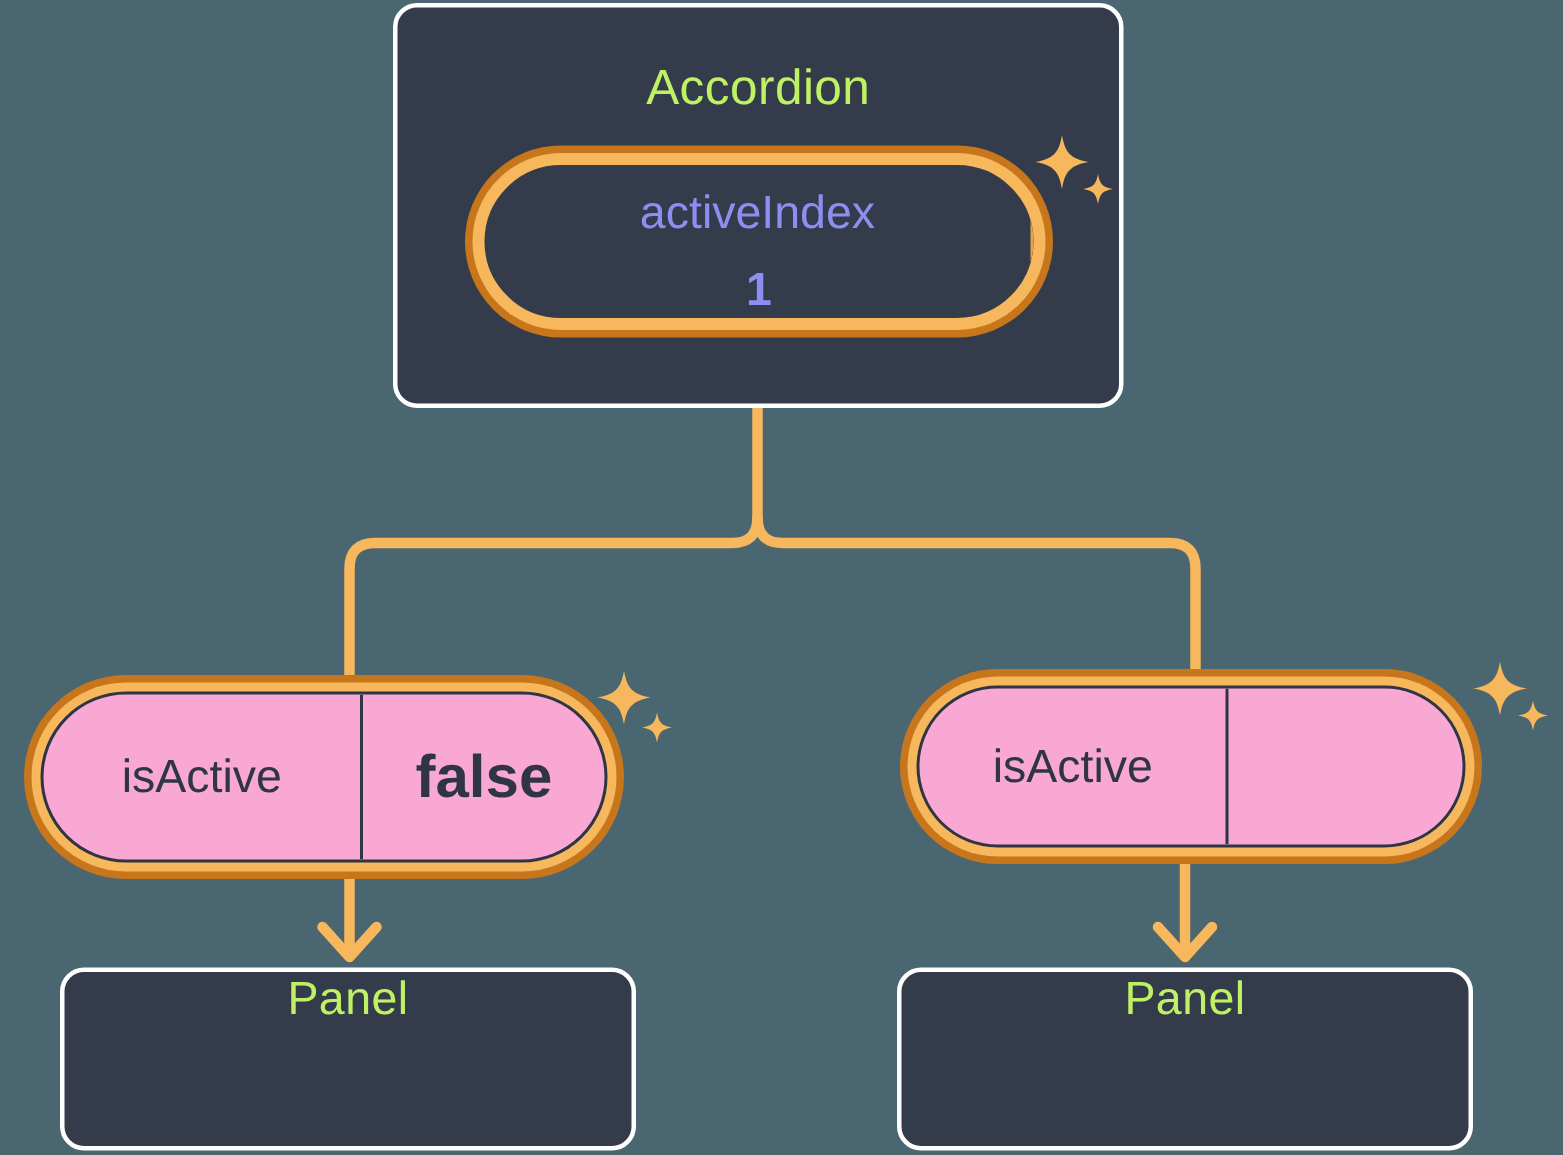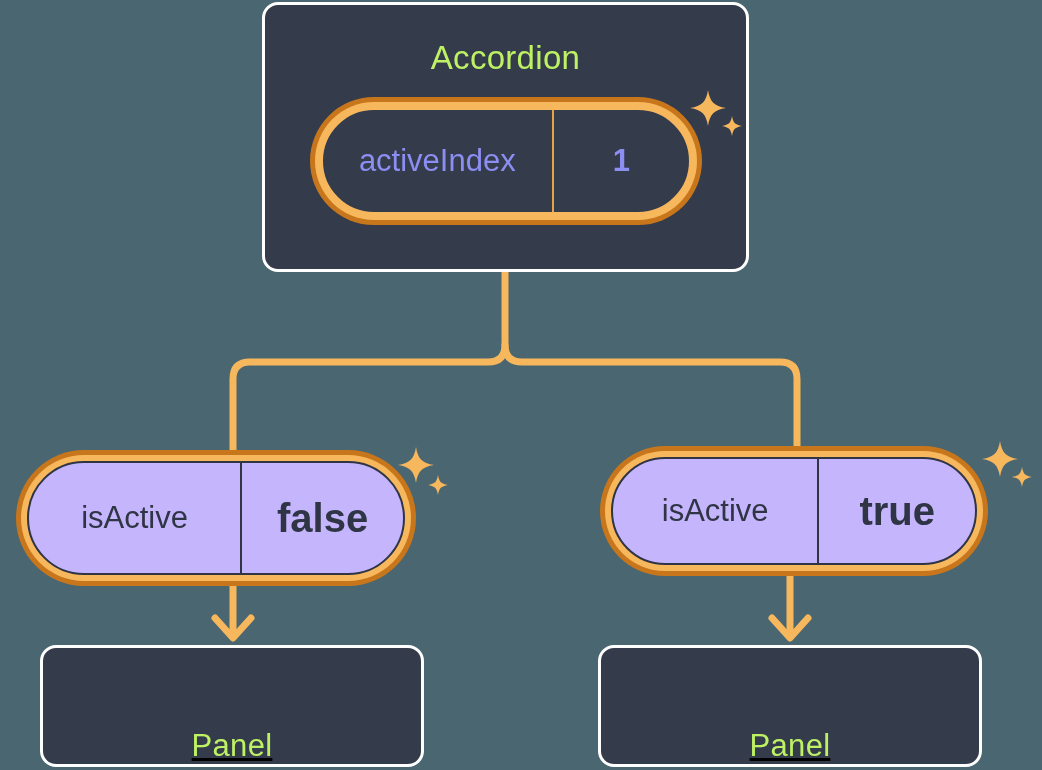--- a/index.html
+++ b/index.html
@@ -52,23 +52,22 @@
     height: 270px;
   }
   #accordion-node .comp-title {
     margin-top: 34px;
   }
 
   .panel-node {
     width: 384px;
     height: 122px;
     display: flex;
-    align-items: flex-end;
+    align-items: flex-start;
     justify-content: center;
-    text-decoration: underline;
   }
   #panel-left  { left: 40px;  top: 645px; }
   #panel-right { left: 598px; top: 645px; }
   .panel-node .comp-title { font-size: 31px; }
 
   
   .pill {
     position: absolute;
     box-sizing: border-box;
     display: flex;
@@ -109,37 +108,38 @@
     align-items: center;
     justify-content: center;
     box-sizing: border-box;
     white-space: nowrap;
   }
 
   
   .pill-dark .pill-body {
     background: #343b4b;
     border: 2px solid #f7b75c;
+    flex-direction: column;
   }
   .pill-dark .pill-key {
     flex: 0 0 63%;
     color: #8c8ef2;
     font-size: 31px;
     border-right: 2px solid #e5a249;
   }
   .pill-dark .pill-val {
     flex: 1;
     color: #8c8ef2;
     font-size: 31px;
     font-weight: bold;
   }
 
   
   .pill-purple .pill-body {
-    background: #c4b5fd;
+    background: #f9a8d4;
     border: 2px solid #2f3545;
   }
   .pill-purple .pill-key {
     flex: 0 0 57%;
     color: #2f3545;
     font-size: 31px;
     border-right: 2px solid #2f3545;
   }
   .pill-purple .pill-val {
     flex: 1;
@@ -230,21 +230,20 @@
 
   <div class="comp-card panel-node" id="panel-left">
     <div class="comp-title">Panel</div>
   </div>
 
   <div class="pill pill-purple" id="pill-right">
     <div class="pill-outer">
       <div class="pill-mid">
         <div class="pill-body">
           <div class="pill-key">isActive</div>
-          <div class="pill-val">true</div>
         </div>
       </div>
     </div>
   </div>
 
   <div class="sparkle-group" id="sparkle-right">
     <svg width="64" height="64" viewBox="0 0 64 64">
       <path d="M22 4 C24 16 28 20 40 22 C28 24 24 28 22 40 C20 28 16 24 4 22 C16 20 20 16 22 4 Z" fill="#f7b75c"></path>
       <path d="M44 30 C45.3 37 47 38.7 54 40 C47 41.3 45.3 43 44 50 C42.7 43 41 41.3 34 40 C41 38.7 42.7 37 44 30 Z" fill="#f7b75c"></path>
     </svg>

